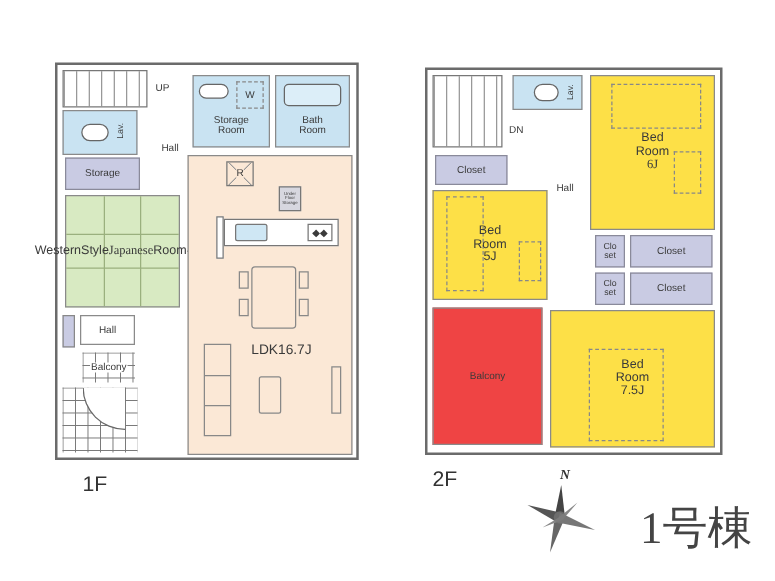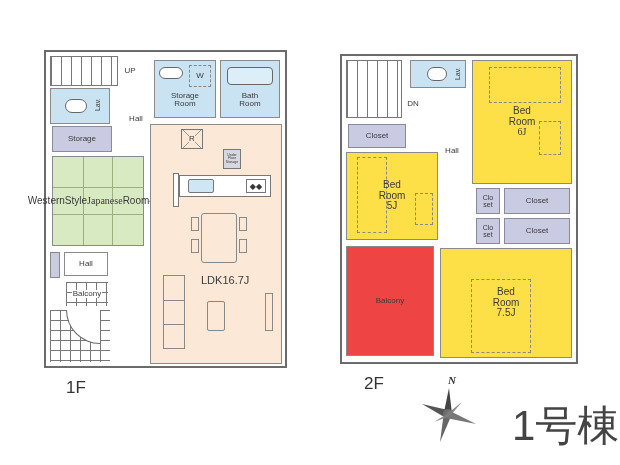--- a/index.html
+++ b/index.html
@@ -151,28 +151,28 @@
   <div class="room gray thin" style="left:6px;top:192px;width:88px;height:110px;font-size:8px;">Balcony</div>
 
   <div class="room pink thin" style="left:100px;top:194px;width:132px;height:110px;flex-direction:column;">
     <div class="abs dash" style="left:30px;top:30px;width:60px;height:74px;"></div>
     <span style="position:relative;font-size:10px;">Bed</span>
     <span style="position:relative;font-size:10px;">Room</span>
     <span style="position:relative;font-size:10px;">7.5J</span>
   </div>
 </div>
 
-<div class="floor-label" style="left:364px;top:374px;">2F</div>
+<div class="floor-label" style="left:346px;top:374px;">2F</div>
 
 <div class="abs" style="left:410px;top:372px;width:70px;height:80px;">
   <svg width="70" height="80" viewBox="0 0 70 80">
     <polygon points="39,16 34,40 42,42" fill="#444"></polygon>
     <polygon points="30,70 34,40 42,42" fill="#666"></polygon>
     <polygon points="12,32 38,38 36,46" fill="#555"></polygon>
     <polygon points="66,52 38,38 36,46" fill="#777"></polygon>
     <polygon points="24,50 37,42 40,44" fill="#888"></polygon>
     <polygon points="52,30 37,42 40,44" fill="#888"></polygon>
     <circle cx="38" cy="42" r="5" fill="#777" opacity="0.7"></circle>
   </svg>
   <div class="abs" style="left:38px;top:2px;font-family:'Liberation Serif',serif;font-style:italic;font-weight:bold;font-size:11px;color:#333;">N</div>
 </div>
 
-<div class="title-label" style="left:512px;top:398px;font-size:42px;">1号棟</div>
+<div class="title-label" style="left:512px;top:398px;font-size:36px;font-family:Liberation Serif, serif;">1号棟</div>
 
 </body></html>

